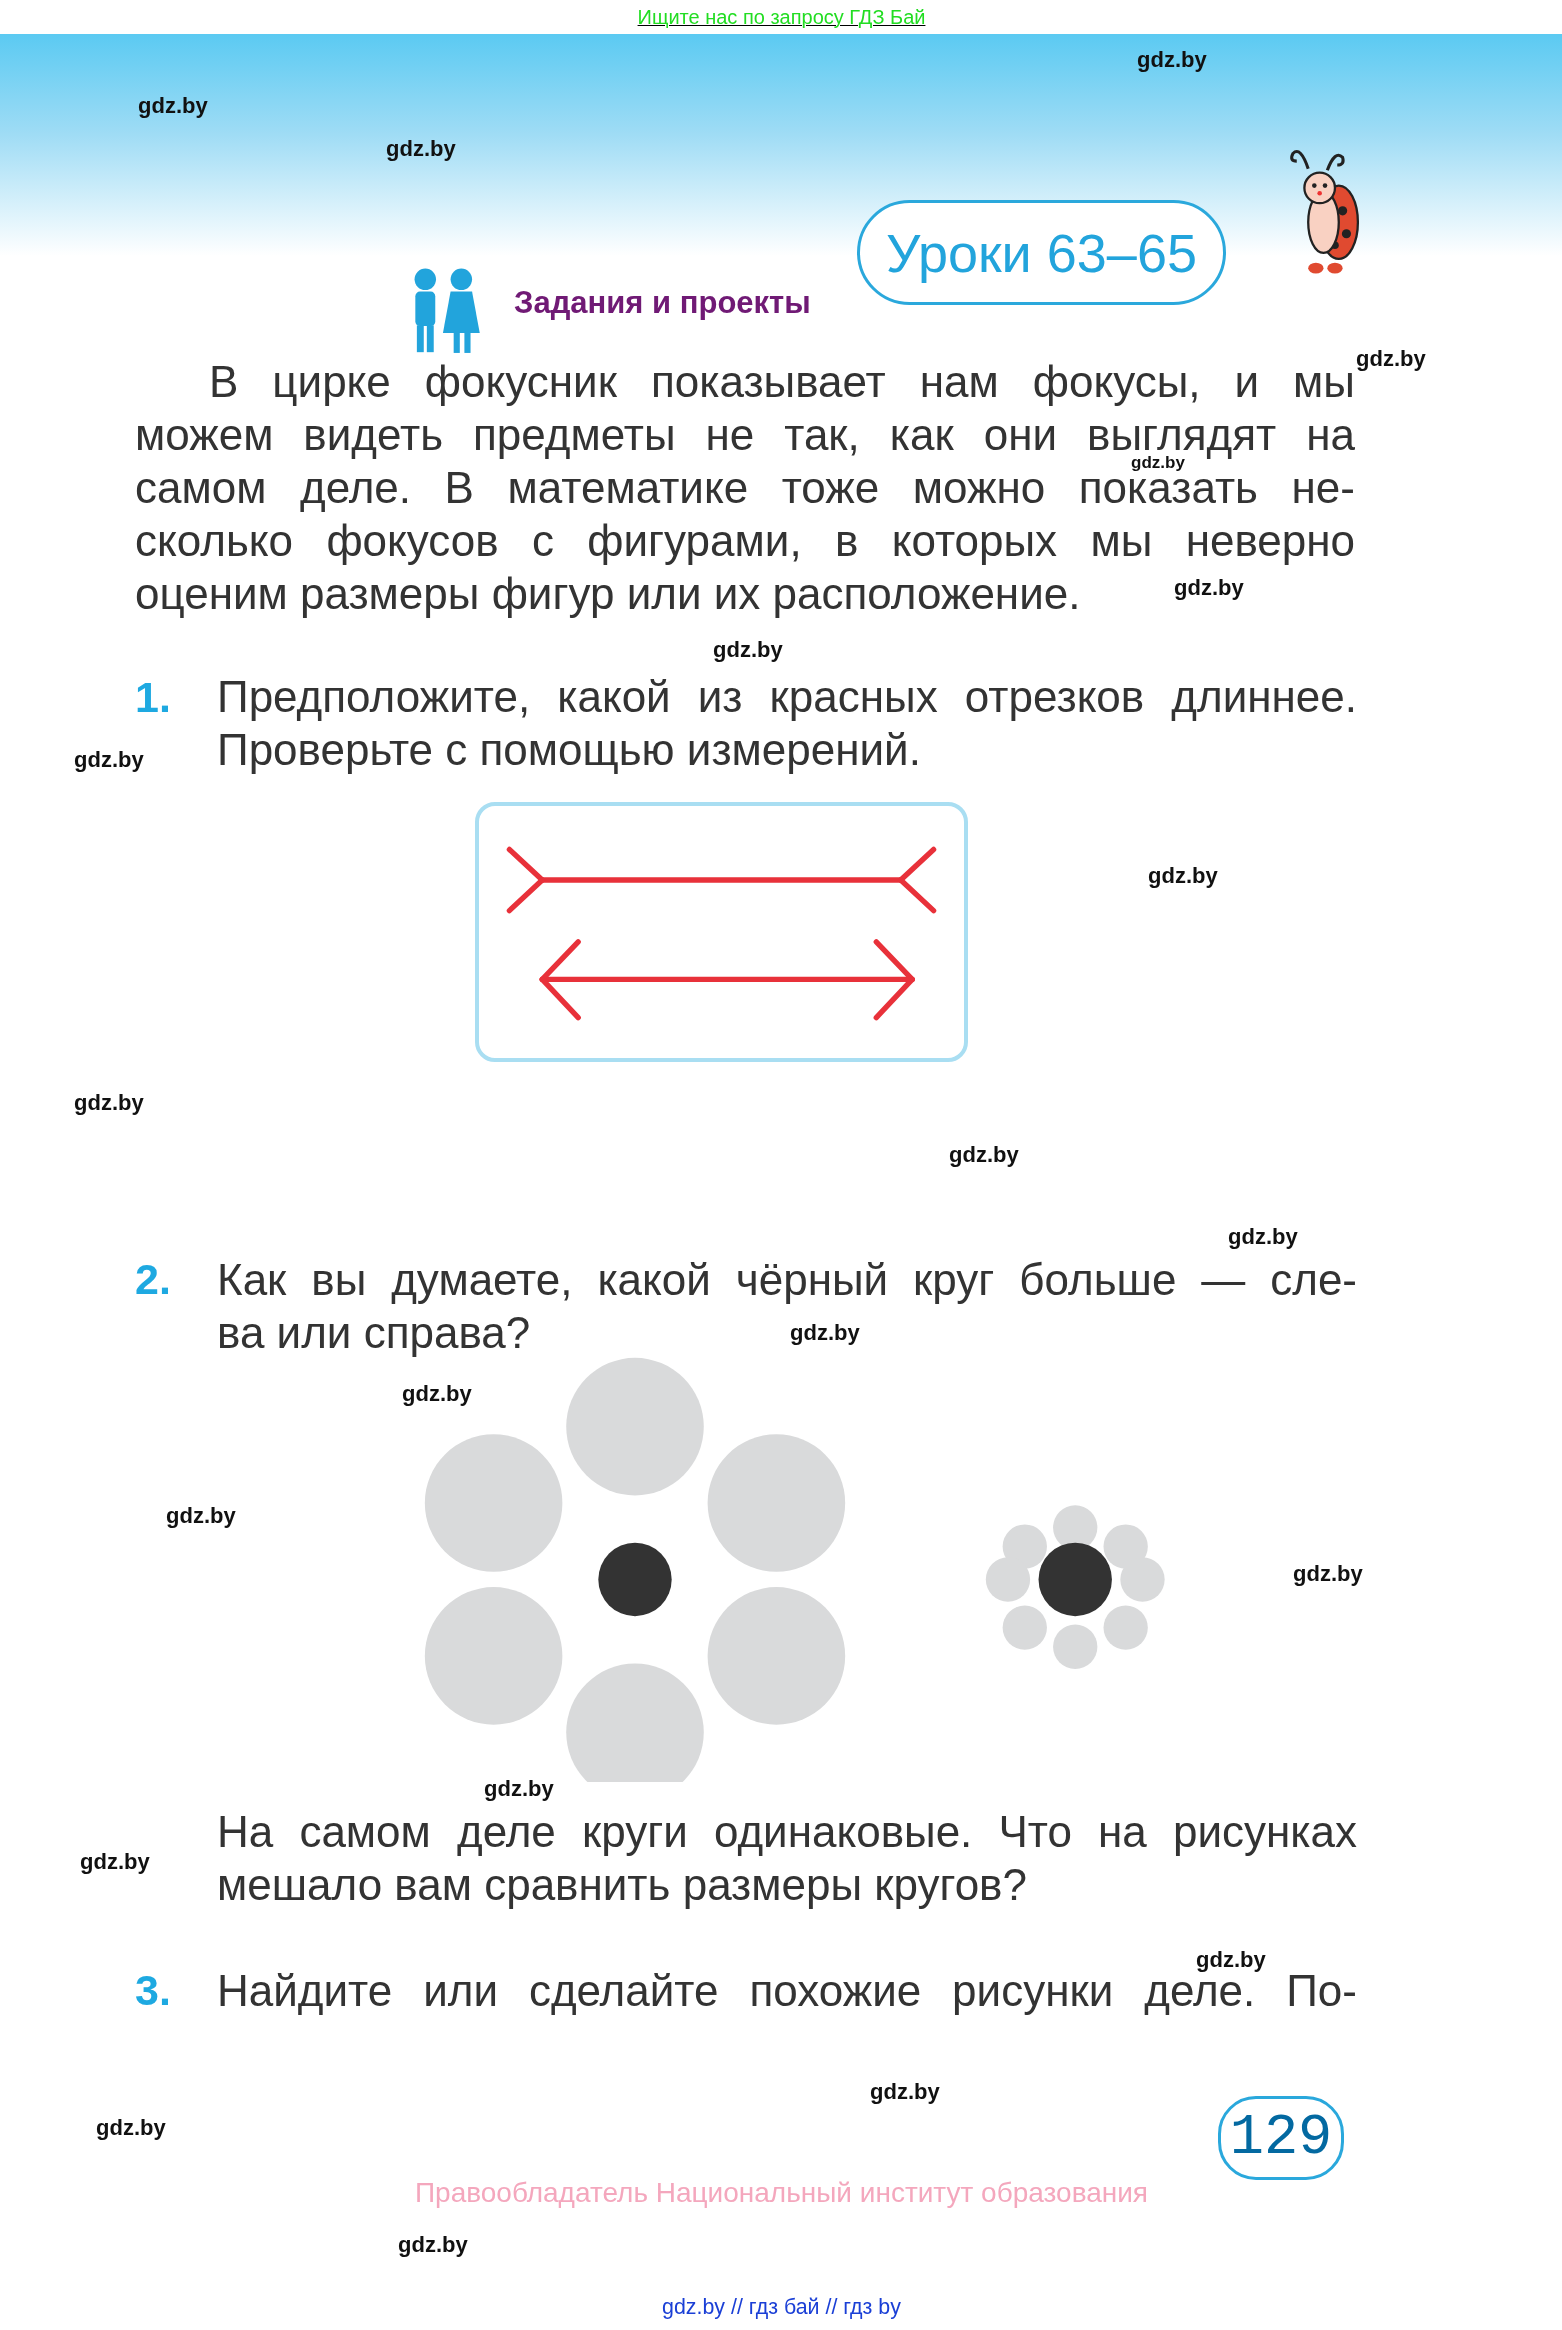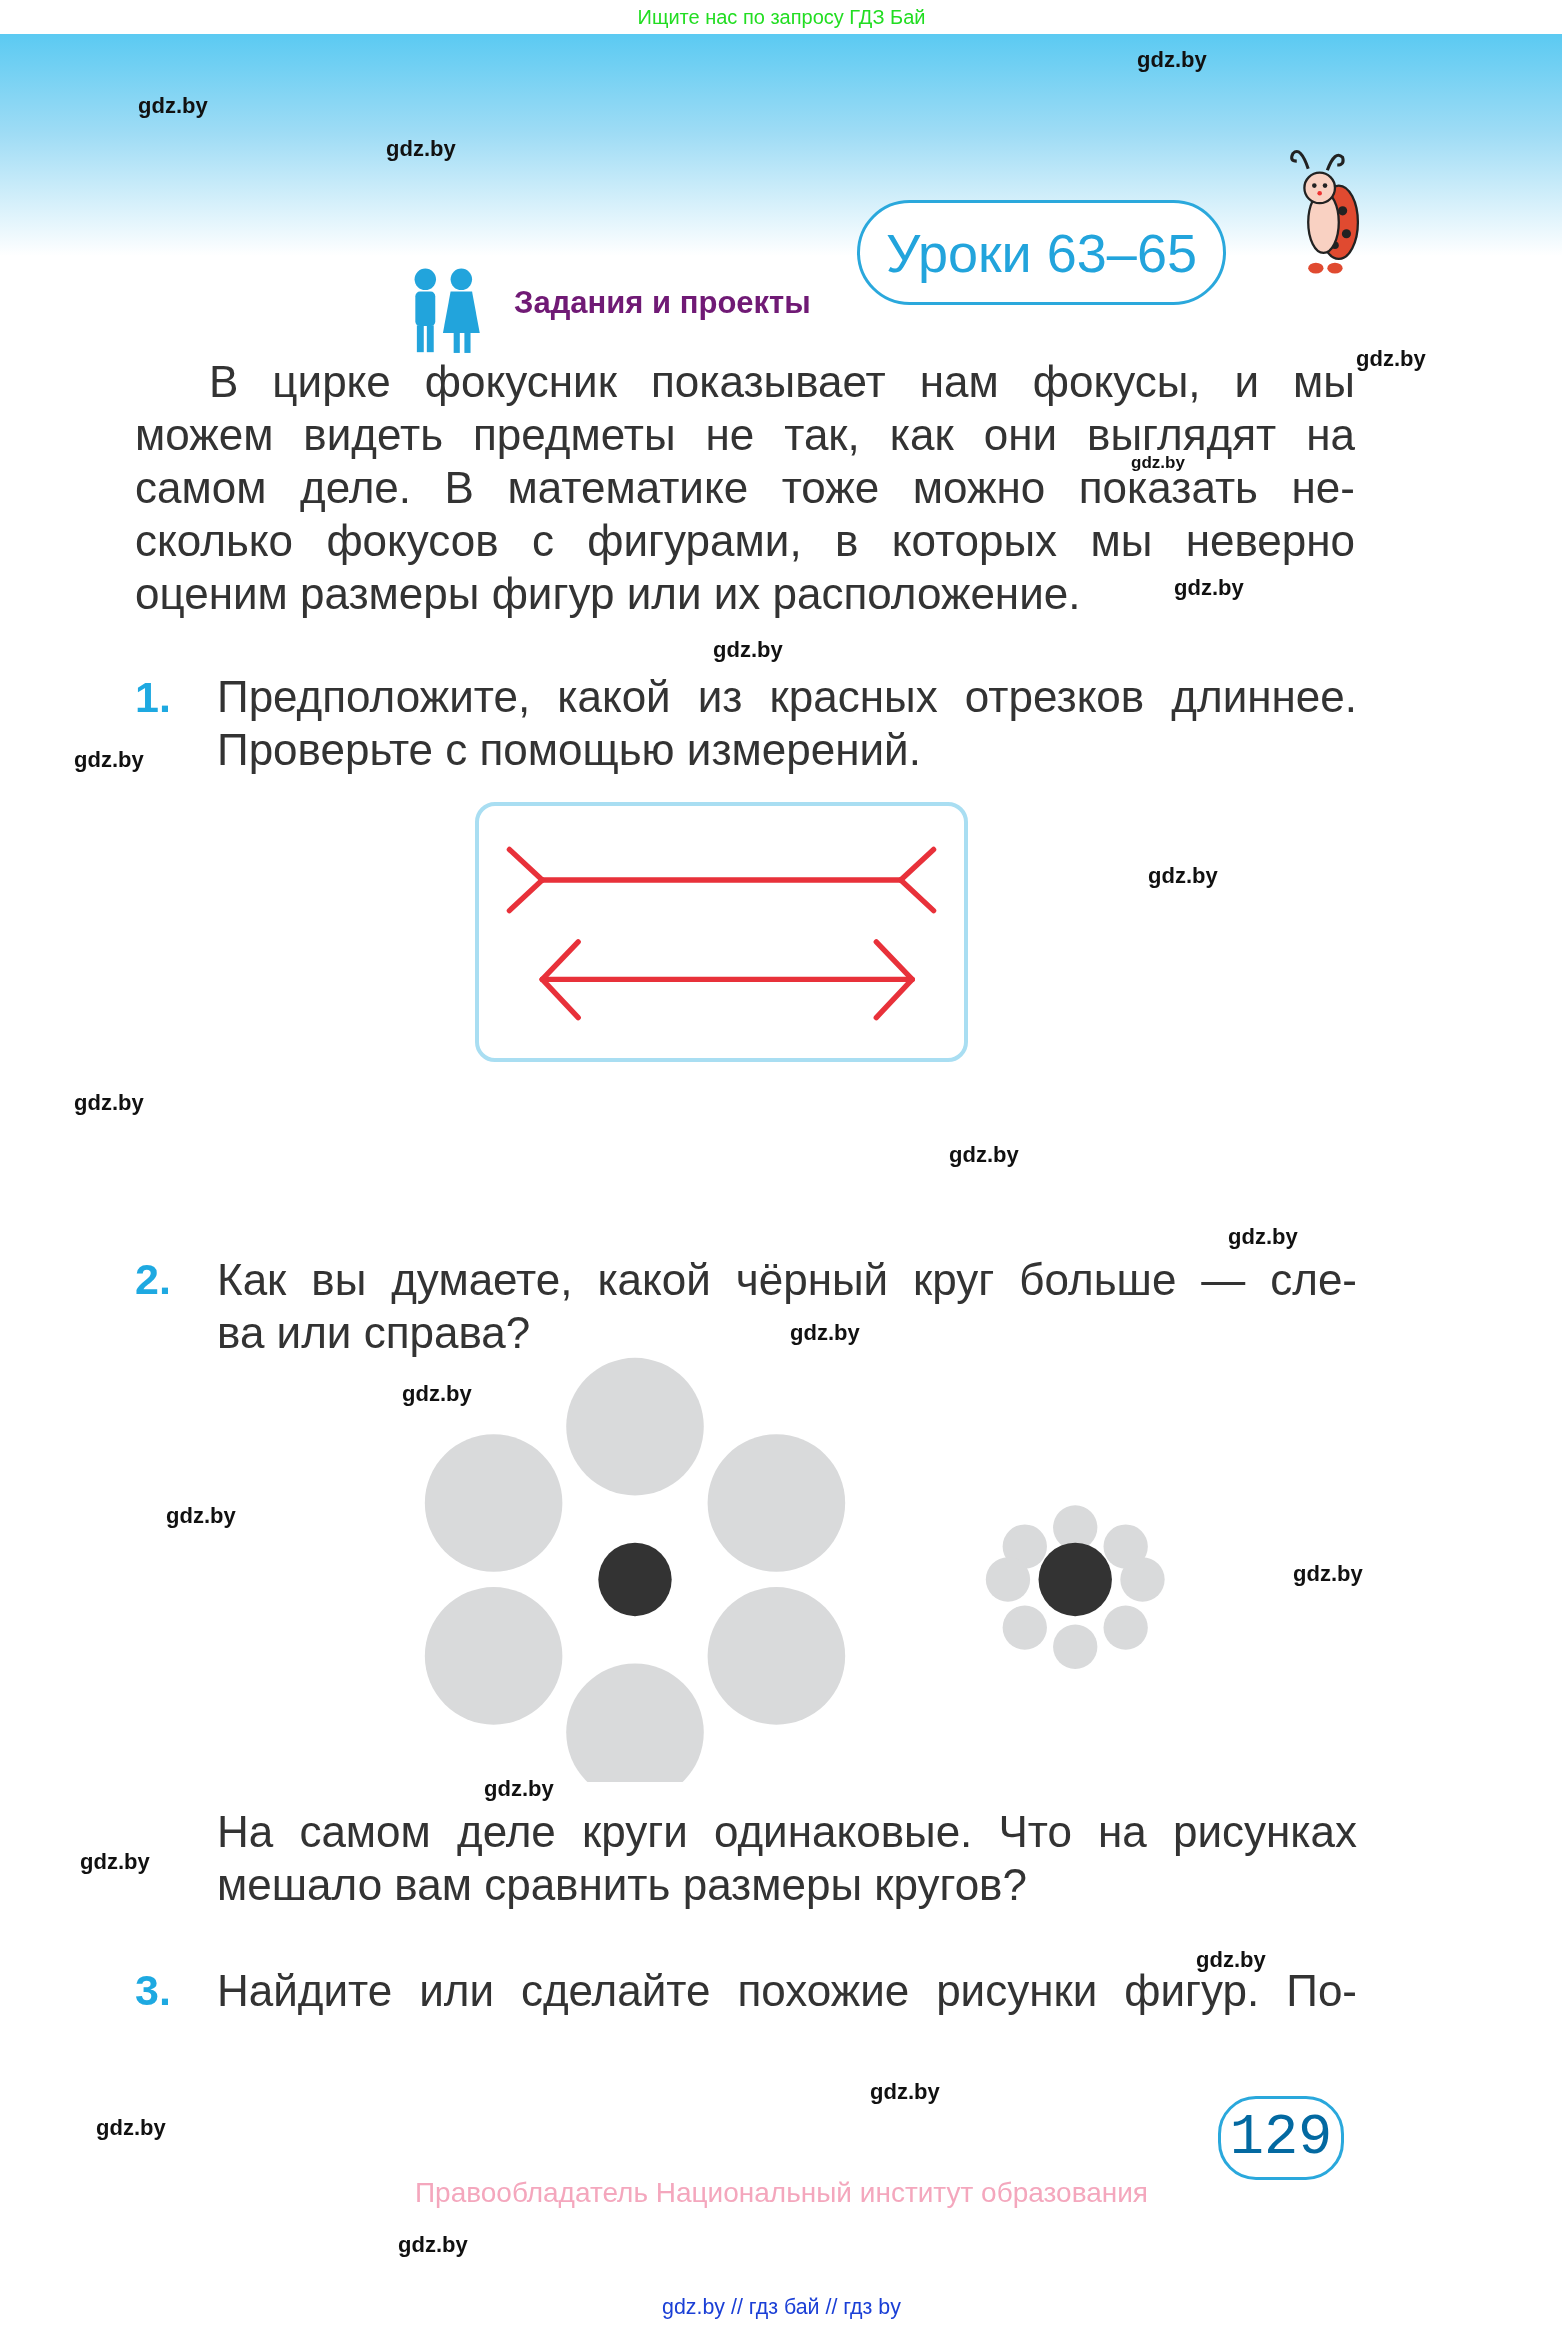--- a/index.html
+++ b/index.html
@@ -1,18 +1,18 @@
 <!DOCTYPE html>
 <html style="font-size:12.2px"><head>
 <meta charset="utf-8">
 <style>
   html,body{margin:0;padding:0;}
   body{width:1563px;height:2330px;position:relative;background:#fff;overflow:hidden;font-family:"Liberation Sans",sans-serif;}
   .abs{position:absolute;}
-  .topbar{left:0;top:0;width:1563px;height:34px;background:#fff;text-align:center;}
+  .topbar{left:0;top:0;width:1563px;height:34px;background:#fff;text-align:center;text-decoration:underline;}
   .topbar span{color:#22dd22;font-size:20px;line-height:34px;}
   .sky{left:0;top:34px;width:1563px;height:222px;background:linear-gradient(#5bcaf2 0%,#9fdcf5 45%,#ffffff 100%);}
   .wm{color:#111;font-size:22px;font-weight:bold;}
   .cloud{left:857px;top:164px;width:363px;height:99px;border:3.8px solid #2aa8dc;border-radius:54px;background:#fff;display:flex;align-items:center;justify-content:center;margin-top:36px;}
   .cloud span{color:#22a4dc;font-size:54px;}
   .section-title{left:514px;top:285px;color:#701a75;font-size:31px;font-weight:bold;}
   .body-text{color:#333;font-size:44px;line-height:53px;text-align:justify;}
   .num{color:#1ea9e1;font-size:43px;font-weight:bold;}
   .box{left:475px;top:802px;width:493px;height:260px;border:4.6px solid #a9def2;border-radius:20px;background:#fff;box-sizing:border-box;}
   .pnum{left:1218px;top:2096px;width:126px;height:84px;border:3.1px solid #2aa8dc;border-radius:38px;background:#fff;display:flex;align-items:center;justify-content:center;box-sizing:border-box;}
@@ -141,21 +141,21 @@
   <circle cx="866" cy="295" r="48" fill="#333"></circle>
 </svg>
 
 <div class="abs body-text" style="left:217px;top:1805px;width:1140px">
   <div style="text-align-last:justify">На самом деле круги одинаковые. Что на рисунках</div>
   <div>мешало вам сравнить размеры кругов?</div>
 </div>
 
 <div class="abs num" style="left:135px;top:1966px">3.</div>
 <div class="abs body-text" style="left:217px;top:1964px;width:1140px">
-  <div style="text-align-last:justify">Найдите или сделайте похожие рисунки фигур. По-</div>
+  <div style="text-align-last:justify">Найдите или сделайте похожие рисунки деле. По-</div>
 </div>
 
 <div class="abs pnum">
     <span>129</span>
   </div>
 <div class="abs rights">Правообладатель Национальный институт образования</div>
 <div class="abs footer">gdz.by  //  гдз бай  //  гдз by</div>
 
 
 </body></html>

